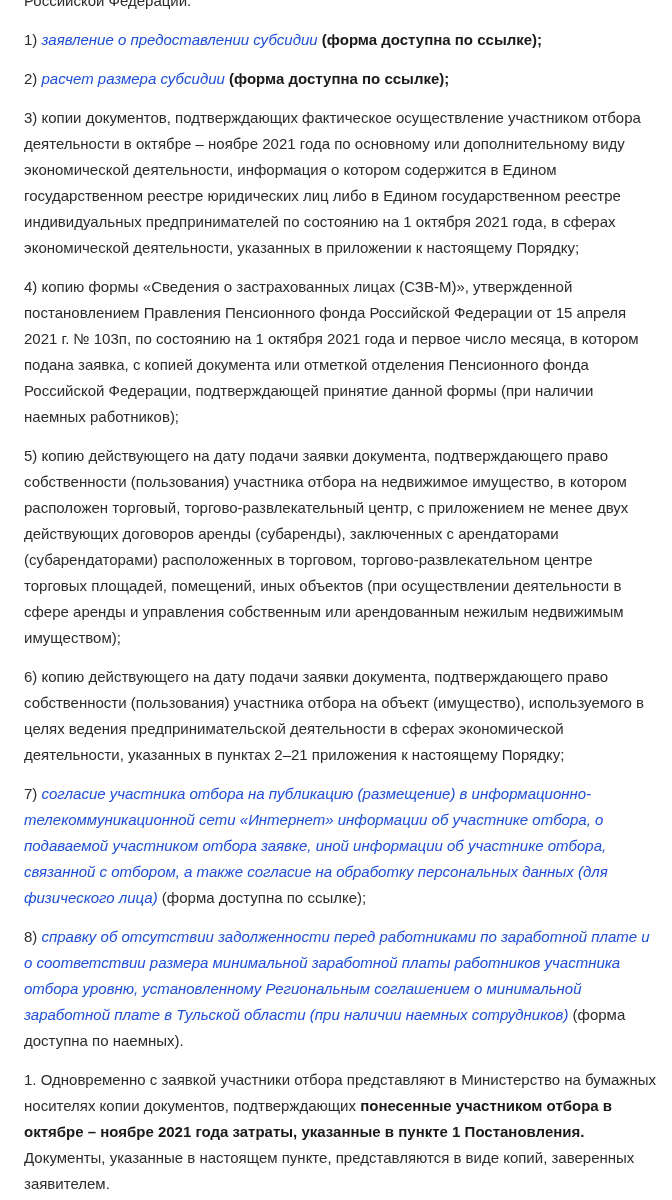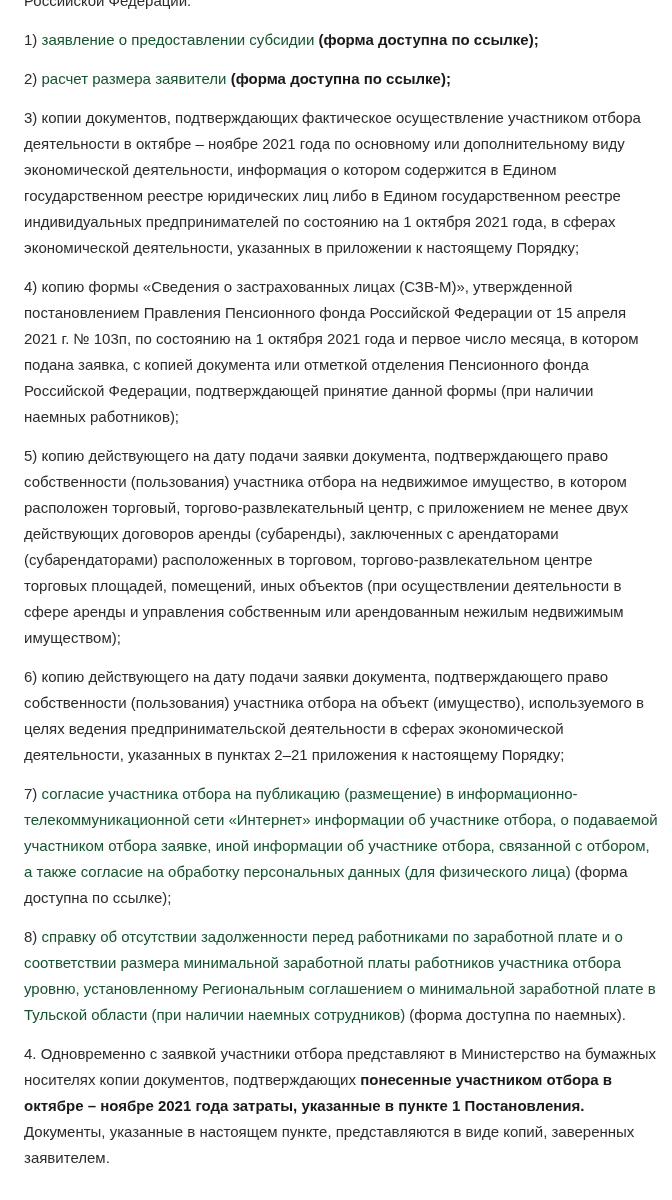--- a/index.html
+++ b/index.html
@@ -6,42 +6,42 @@
   body {
     width: 672px; height: 1200px; overflow: hidden;
     font-family: "Liberation Sans", "DejaVu Sans", sans-serif;
     color: #2b2b2b;
     font-size: 15px;
     line-height: 26px;
   }
   .doc { position: relative; padding: 0 14px 0 24px; top: -12px; }
   p { margin: 0 0 13px 0; }
   b { font-weight: bold; color: #1a1a1a; }
-  a { color: #14532d; text-decoration: none; }
+  a { color: #1d4ed8; text-decoration: none; font-style: italic; }
   .cut { margin-bottom: 13px; }
 </style>
 </head>
 <body>
 
 <div class="doc">
 
   <p class="cut"><span>Российской Федерации.</span></p>
 
 
   <p><span>1) </span><a href="#">заявление о предоставлении субсидии</a><b> (форма доступна по ссылке);</b></p>
 
-  <p><span>2) </span><a href="#">расчет размера заявители</a><b> (форма доступна по ссылке);</b></p>
+  <p><span>2) </span><a href="#">расчет размера субсидии</a><b> (форма доступна по ссылке);</b></p>
 
   <p><span>3) </span><span>копии документов, подтверждающих фактическое осуществление участником отбора деятельности в октябре – ноябре 2021 года по основному или дополнительному виду экономической деятельности, информация о котором содержится в Едином государственном реестре юридических лиц либо в Едином государственном реестре индивидуальных предпринимателей по состоянию на 1 октября 2021 года, в сферах экономической деятельности, указанных в приложении к настоящему Порядку;</span></p>
 
   <p><span>4) </span><span>копию формы «Сведения о застрахованных лицах (СЗВ-М)», утвержденной постановлением Правления Пенсионного фонда Российской Федерации от 15 апреля 2021 г. № 103п, по состоянию на 1 октября 2021 года и первое число месяца, в котором подана заявка, с копией документа или отметкой отделения Пенсионного фонда Российской Федерации, подтверждающей принятие данной формы (при наличии наемных работников);</span></p>
 
   <p><span>5) </span><span>копию действующего на дату подачи заявки документа, подтверждающего право собственности (пользования) участника отбора на недвижимое имущество, в котором расположен торговый, торгово-развлекательный центр, с приложением не менее двух действующих договоров аренды (субаренды), заключенных с арендаторами (субарендаторами) расположенных в торговом, торгово-развлекательном центре торговых площадей, помещений, иных объектов (при осуществлении деятельности в сфере аренды и управления собственным или арендованным нежилым недвижимым имуществом);</span></p>
 
   <p><span>6) </span><span>копию действующего на дату подачи заявки документа, подтверждающего право собственности (пользования) участника отбора на объект (имущество), используемого в целях ведения предпринимательской деятельности в сферах экономической деятельности, указанных в пунктах 2–21 приложения к настоящему Порядку;</span></p>
 
   <p><span>7) </span><a href="#">согласие участника отбора на публикацию (размещение) в информационно-телекоммуникационной сети «Интернет» информации об участнике отбора, о подаваемой участником отбора заявке, иной информации об участнике отбора, связанной с отбором, а также согласие на обработку персональных данных (для физического лица)</a><span> (форма доступна по ссылке);</span></p>
 
   <p><span>8) </span><a href="#">справку об отсутствии задолженности перед работниками по заработной плате и о соответствии размера минимальной заработной платы работников участника отбора уровню, установленному Региональным соглашением о минимальной заработной плате в Тульской области (при наличии наемных сотрудников)</a><span> (форма доступна по наемных).</span></p>
 
-  <p><span>4. Одновременно с заявкой участники отбора представляют в Министерство на бумажных носителях копии документов, подтверждающих </span><b>понесенные участником отбора в октябре – ноябре 2021 года затраты, указанные в пункте 1 Постановления.</b><span> Документы, указанные в настоящем пункте, представляются в виде копий, заверенных заявителем.</span></p>
+  <p><span>1. Одновременно с заявкой участники отбора представляют в Министерство на бумажных носителях копии документов, подтверждающих </span><b>понесенные участником отбора в октябре – ноябре 2021 года затраты, указанные в пункте 1 Постановления.</b><span> Документы, указанные в настоящем пункте, представляются в виде копий, заверенных заявителем.</span></p>
 
 </div>
 
 </body></html>

